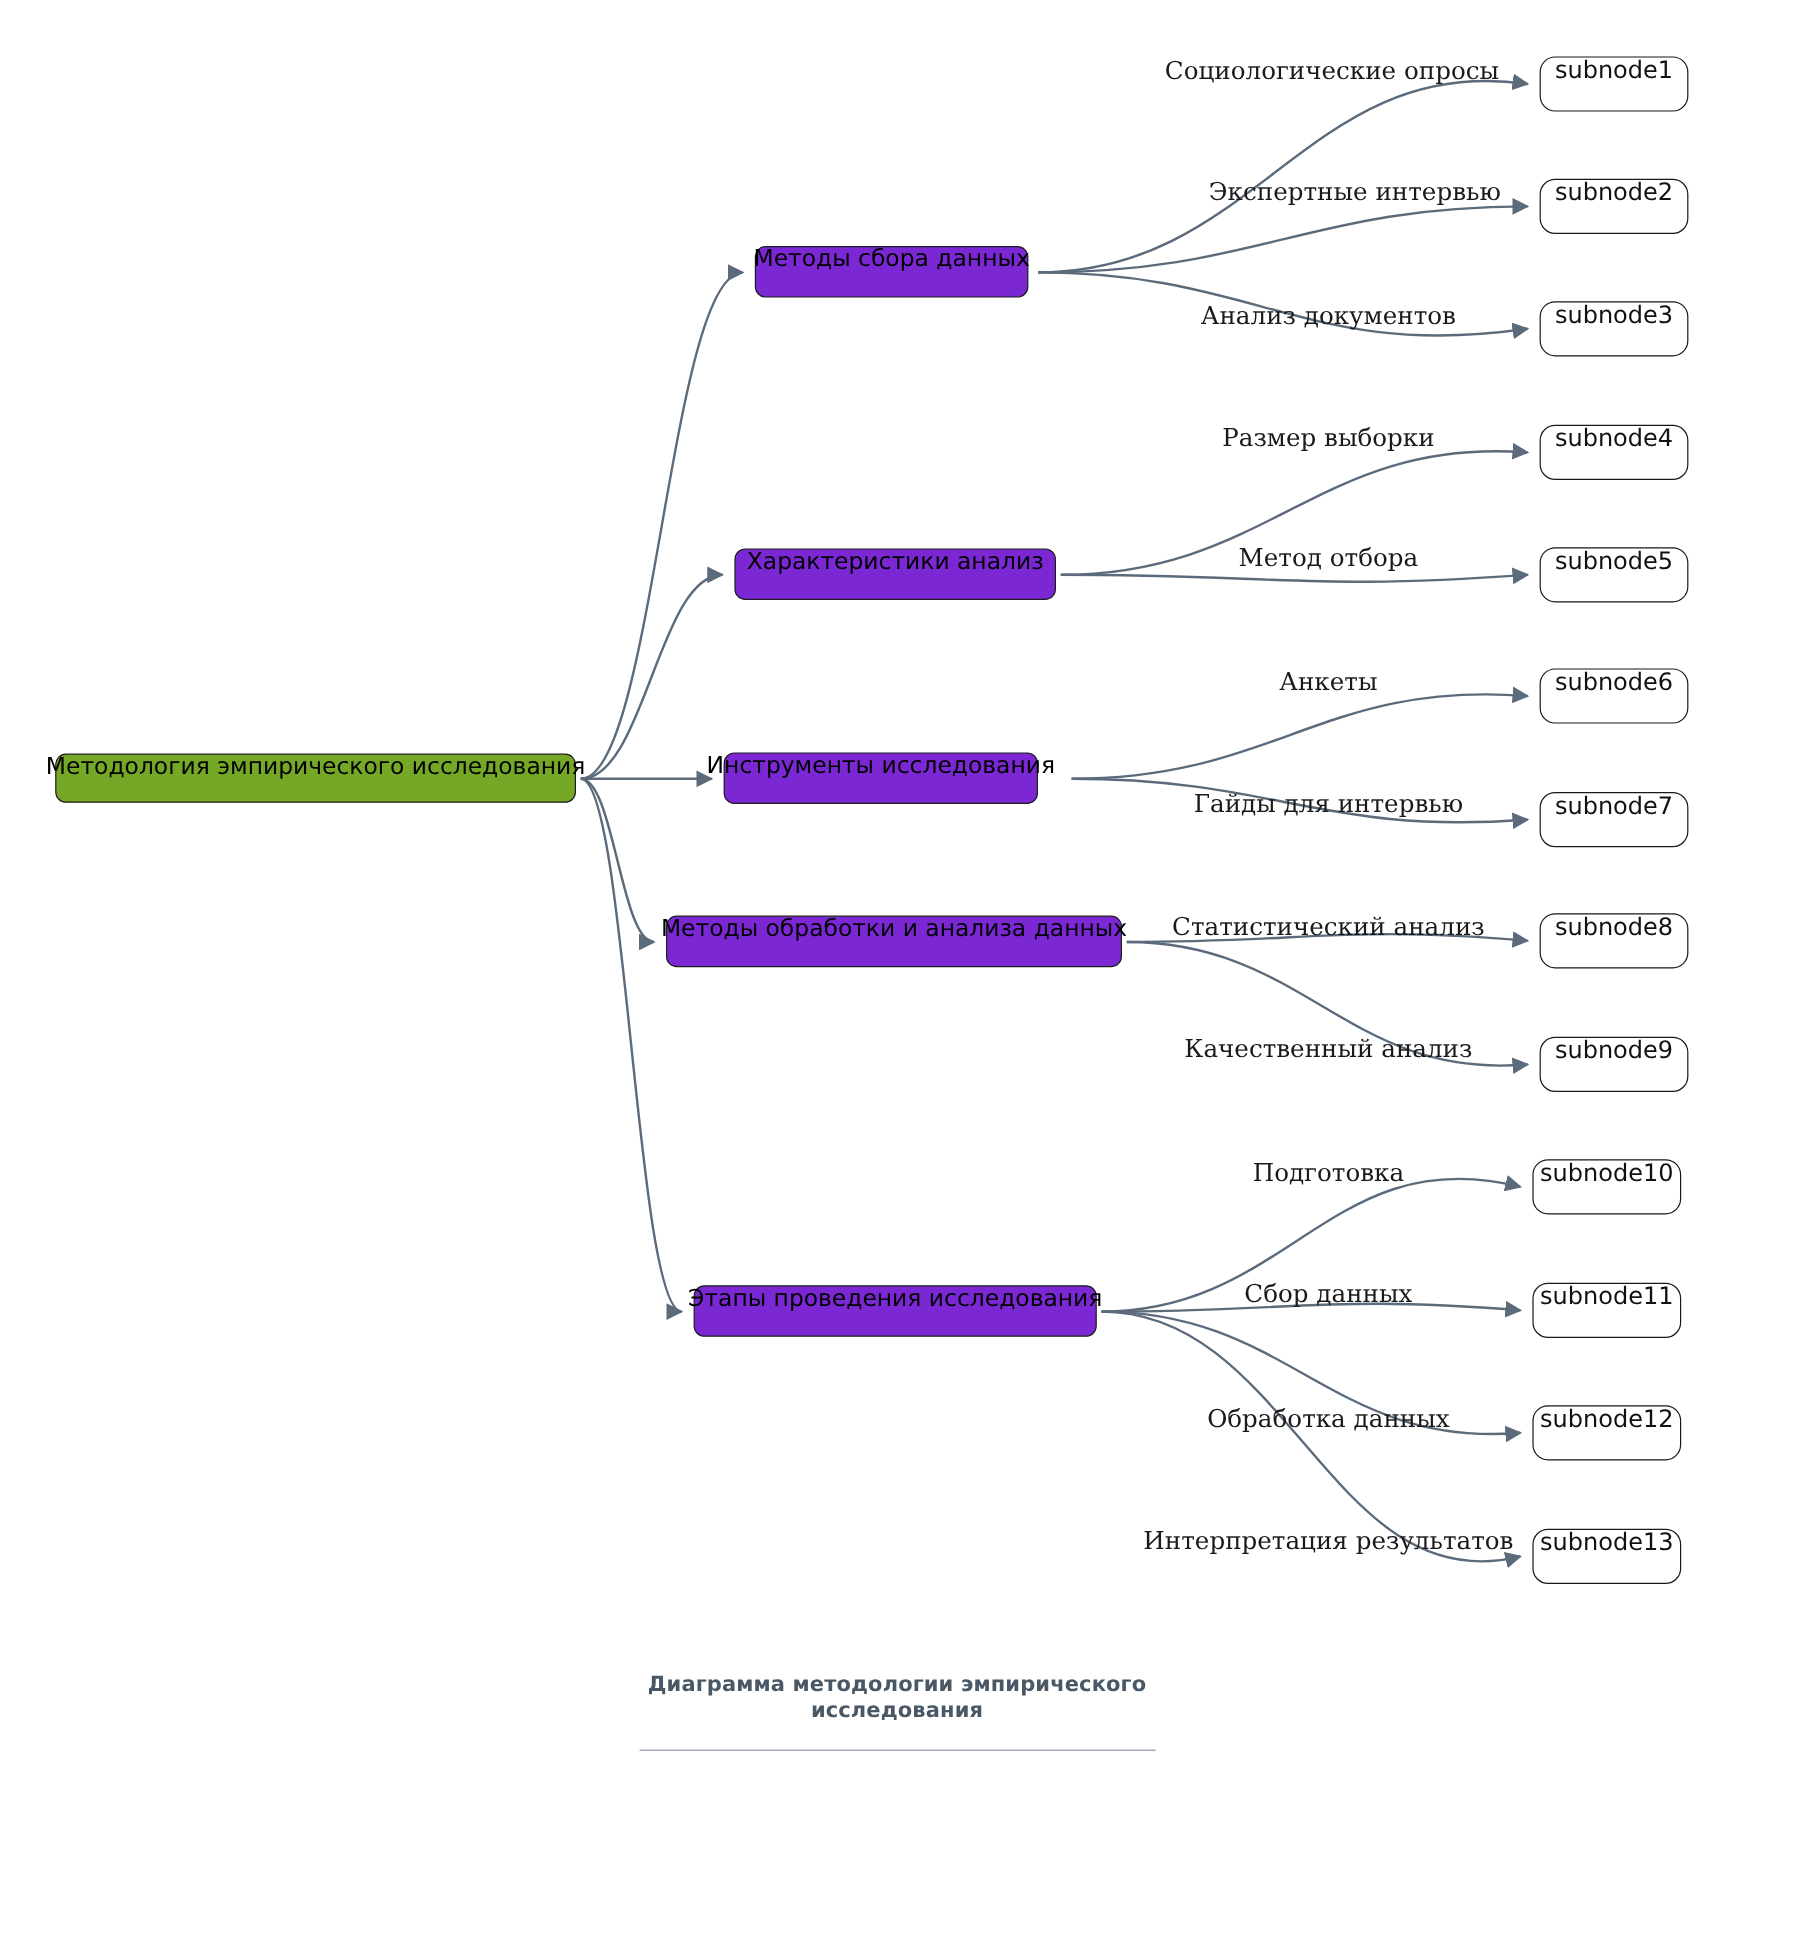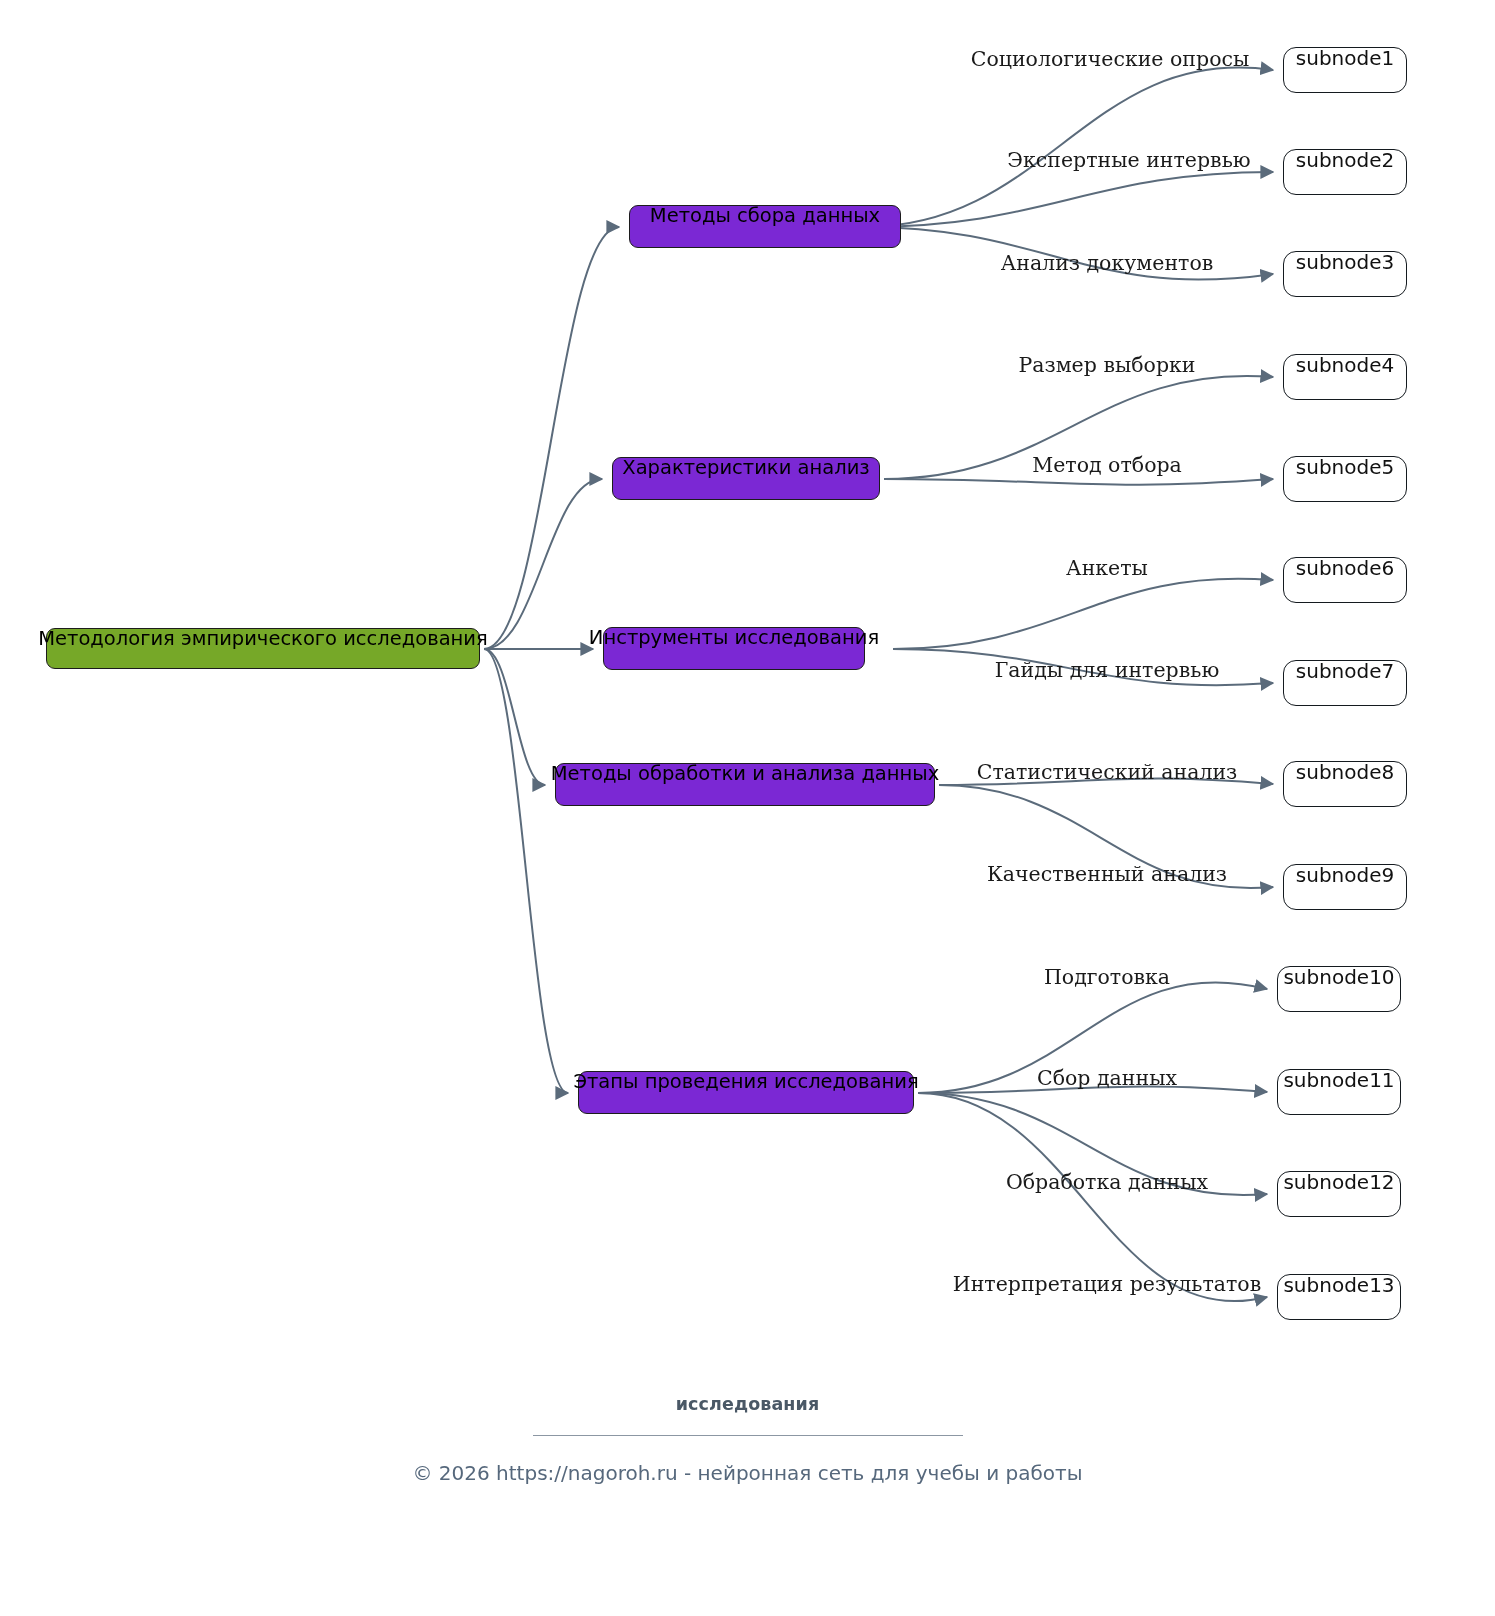--- a/index.html
+++ b/index.html
@@ -136,21 +136,21 @@
         <path d="M 918 1093 C 1075.05 1093, 1109.95 1079, 1267 1092" marker-end="url(#arrow)" stroke="#5b6b7b" stroke-width="2" fill="none"></path>
         <path d="M 918 1093 C 1075.05 1093, 1109.95 1207, 1267 1194" marker-end="url(#arrow)" stroke="#5b6b7b" stroke-width="2" fill="none"></path>
         <path d="M 918 1093 C 1075.05 1093, 1109.95 1336, 1267 1297" marker-end="url(#arrow)" stroke="#5b6b7b" stroke-width="2" fill="none"></path>
       </g>
   </svg>
 
   <div id="nodes">
       <div class="node root" style="left: 46px; top: 628px; width: 434px; background: rgb(118, 168, 40);">
         <span>Методология эмпирического исследования</span>
       </div>
-      <div class="node branch" style="left: 629px; top: 205px; width: 272px; background: rgb(123, 40, 212);">
+      <div class="node branch" style="left: 629px; top: 205px; width: 228px; background: rgb(123, 40, 212);">
         <span>Методы сбора данных</span>
       </div>
       <div class="node leaf" style="left: 1283px; top: 47px;">
         <span>subnode1</span>
       </div>
       <div class="node leaf" style="left: 1283px; top: 149px;">
         <span>subnode2</span>
       </div>
       <div class="node leaf" style="left: 1283px; top: 251px;">
         <span>subnode3</span>
@@ -209,19 +209,19 @@
       <div class="edge-label" style="left: 1107px; top: 762px;">Статистический анализ</div>
       <div class="edge-label" style="left: 1107px; top: 864px;">Качественный анализ</div>
       <div class="edge-label" style="left: 1107px; top: 967px;">Подготовка</div>
       <div class="edge-label" style="left: 1107px; top: 1068px;">Сбор данных</div>
       <div class="edge-label" style="left: 1107px; top: 1172px;">Обработка данных</div>
       <div class="edge-label" style="left: 1107px; top: 1274px;">Интерпретация результатов</div>
     </div>
 
   <div id="footer">
     <div id="footer-title">
+      <div>Диаграмма методологии эмпирического</div>
       <div>исследования</div>
     </div>
     <div id="footer-rule"></div>
-    <div id="footer-copy">© 2026 https://nagoroh.ru - нейронная сеть для учебы и работы</div>
   </div>
 
 </div>
 
 </body></html>

